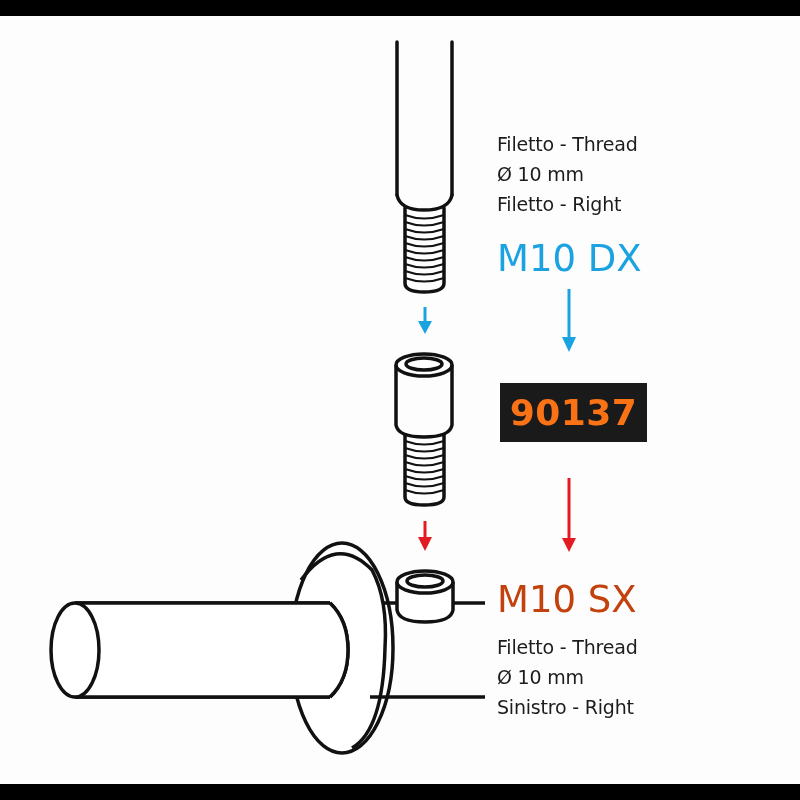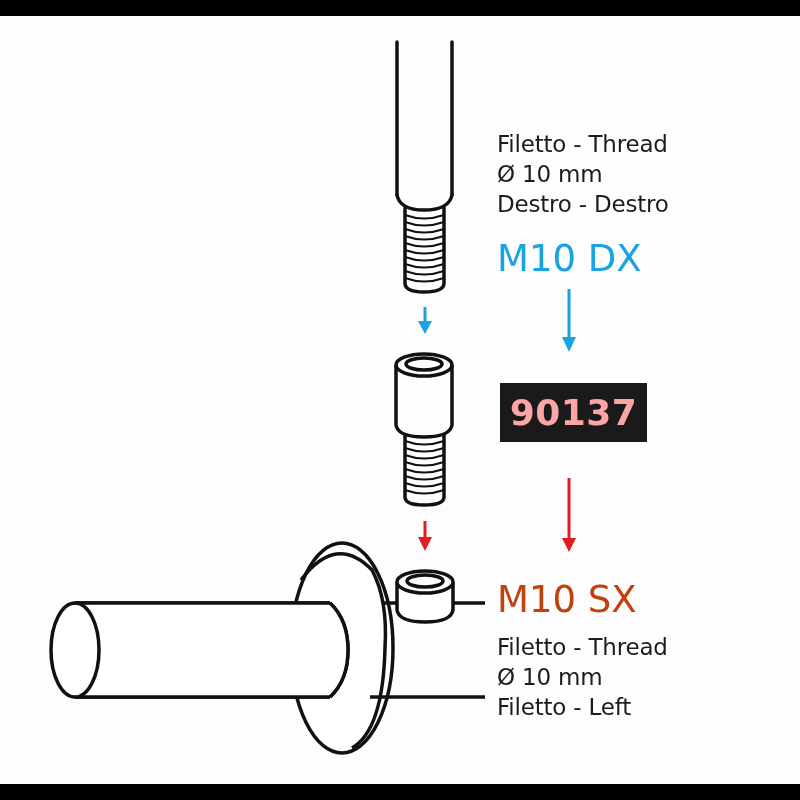--- a/index.html
+++ b/index.html
@@ -5,30 +5,30 @@
     html, body { margin: 0; padding: 0; }
     body {
       width: 800px; height: 800px; position: relative; overflow: hidden;
       background: #fdfdfd;
       font-family: "DejaVu Sans", "Liberation Sans", sans-serif;
     }
     .bar { position: absolute; left: 0; width: 800px; background: #000; }
     .bar-top { top: 0; height: 16px; }
     .bar-bottom { top: 784px; height: 16px; }
     svg.drawing { position: absolute; left: 0; top: 0; }
-    .spec { position: absolute; left: 497px; color: #1c1c1c; font-size: 23px; line-height: 30px; letter-spacing: -0.2px; }
+    .spec { position: absolute; left: 497px; color: #1c1c1c; font-size: 19px; line-height: 30px; letter-spacing: -0.2px; }
     .spec div { white-space: nowrap; }
     .spec-top { top: 129px; }
     .spec-bottom { top: 632px; }
     .code { position: absolute; left: 497px; font-weight: normal; font-size: 37px; letter-spacing: 0px; white-space: nowrap; }
     .code-dx { top: 237px; }
     .code-sx { top: 578px; }
     .part-box {
       position: absolute; left: 500px; top: 383px; width: 147px; height: 59px;
-      background: #1a1a1a; color: #fca5a5; font-weight: bold; font-size: 36px;
+      background: #1a1a1a; color: #f97316; font-weight: bold; font-size: 36px;
       display: flex; align-items: center; justify-content: center; letter-spacing: 0.5px;
     }
   </style>
 </head>
 <body>
 
 <div class="bar bar-top"></div>
 <div class="bar bar-bottom"></div>
 
 <svg class="drawing" width="800" height="800" viewBox="0 0 800 800">
@@ -113,24 +113,24 @@
 
   <g>
     <line x1="569" y1="478" x2="569" y2="541" stroke="#e31b23" stroke-width="3"></line>
     <path d="M562,538 L576,538 L569,552 Z" fill="#e31b23"></path>
   </g>
 </svg>
 
 <div class="spec spec-top">
   <div>Filetto - Thread</div>
   <div>Ø 10 mm</div>
-  <div>Destro - Destro</div>
+  <div>Filetto - Right</div>
 </div>
 <div class="code code-dx" style="color:#1aa3e0">M10 DX</div>
 
 <div class="part-box">90137</div>
 
 <div class="code code-sx" style="color:#c2410c">M10 SX</div>
 <div class="spec spec-bottom">
   <div>Filetto - Thread</div>
   <div>Ø 10 mm</div>
-  <div>Filetto - Left</div>
+  <div>Sinistro - Right</div>
 </div>
 
 </body></html>

